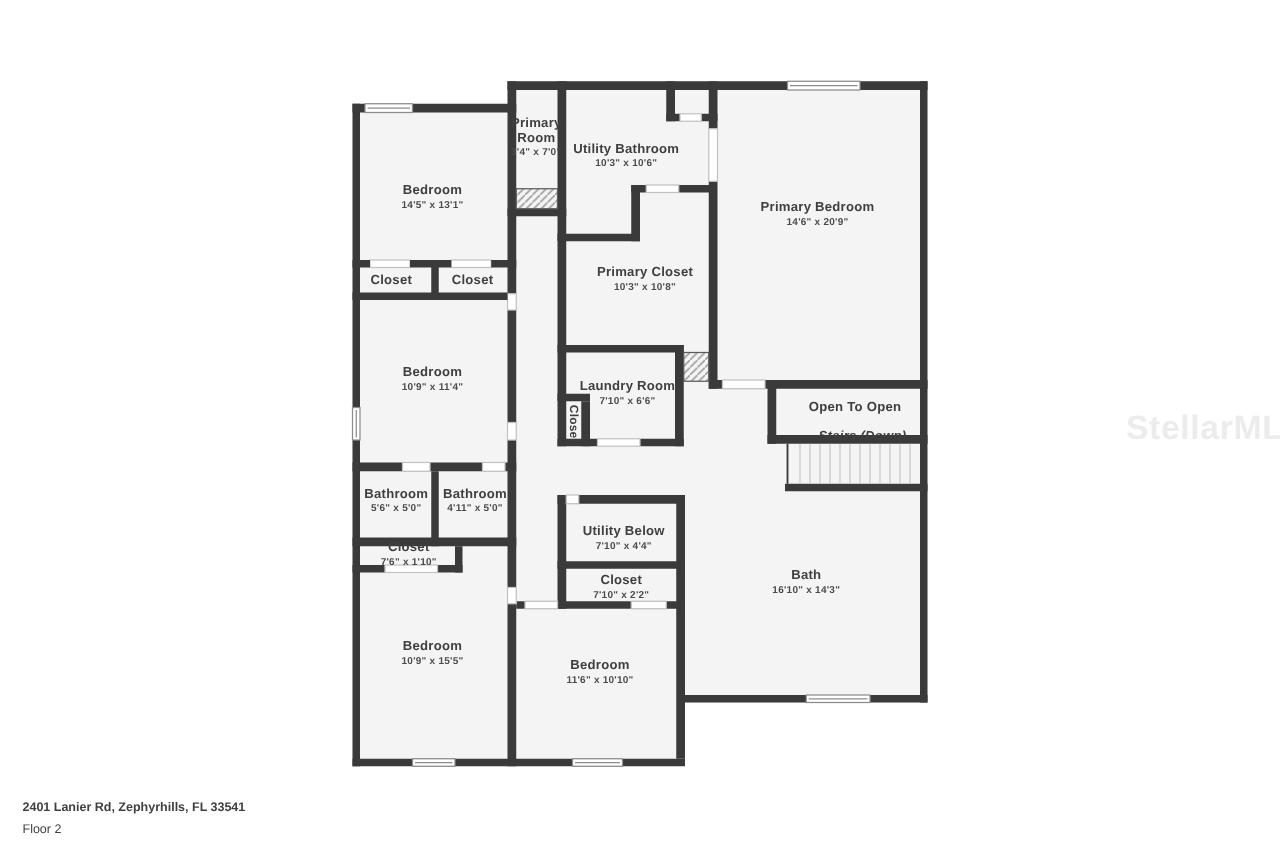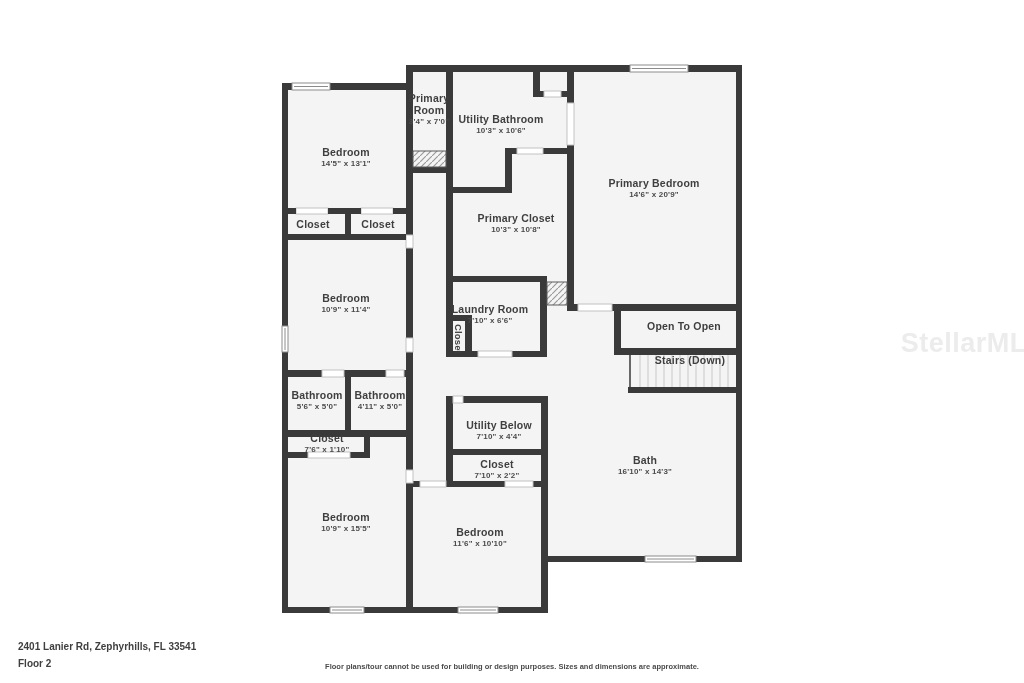--- a/index.html
+++ b/index.html
@@ -15,21 +15,21 @@
   .lbl{
     position:absolute;transform:translate(-50%,-50%);
     text-align:center;color:#3f3f3f;font-weight:700;white-space:nowrap;line-height:1.12;
   }
   .lbl .nm{display:block;font-size:10.5px;letter-spacing:.2px;}
   .lbl .dm{display:block;font-size:8px;margin-top:1px;color:#4b4b4b;letter-spacing:.2px;}
   .lbl.wrap{white-space:normal;width:54px;}
   .lbl.vert{transform:translate(-50%,-50%) rotate(90deg);}
   .lbl.vert .nm{font-size:9.5px;}
   .footer-address{position:absolute;left:18px;top:641px;font-size:10px;font-weight:700;color:#3f3f3f;}
-  .footer-floor{position:absolute;left:18px;top:658px;font-size:10px;font-weight:700;color:#3f3f3f;}
+  .footer-floor{position:absolute;left:18px;top:658px;font-size:10px;font-weight:400;color:#3f3f3f;}
   .footer-disclaimer{position:absolute;left:0;right:0;top:662px;text-align:center;font-size:7.5px;font-weight:700;color:#4a4a4a;}
   .watermark{
     position:absolute;left:973px;top:343px;transform:translate(-50%,-50%);
     font-size:27px;font-weight:600;color:#ececec;letter-spacing:.5px;
   }
 </style>
 </head>
 <body>
 
 <div class="canvas">
@@ -167,49 +167,49 @@
     <span class="dm">14'5" x 13'1"</span>
   </div>
   <div class="lbl wrap" style="left:429px;top:110px;">
     <span class="nm">Primary Room</span>
     <span class="dm">3'4" x 7'0"</span>
   </div>
   <div class="lbl" style="left:501px;top:125px;">
     <span class="nm">Utility Bathroom</span>
     <span class="dm">10'3" x 10'6"</span>
   </div>
-  <div class="lbl" style="left:654px;top:189px;">
+  <div class="lbl" style="left:654px;top:172px;">
     <span class="nm">Primary Bedroom</span>
     <span class="dm">14'6" x 20'9"</span>
   </div>
   <div class="lbl" style="left:313px;top:225px;">
     <span class="nm">Closet</span>
   </div>
   <div class="lbl" style="left:378px;top:225px;">
     <span class="nm">Closet</span>
   </div>
   <div class="lbl" style="left:346px;top:304px;">
     <span class="nm">Bedroom</span>
     <span class="dm">10'9" x 11'4"</span>
   </div>
   <div class="lbl" style="left:516px;top:224px;">
     <span class="nm">Primary Closet</span>
     <span class="dm">10'3" x 10'8"</span>
   </div>
-  <div class="lbl" style="left:490px;top:315px;">
+  <div class="lbl" style="left:502px;top:315px;">
     <span class="nm">Laundry Room</span>
     <span class="dm">7'10" x 6'6"</span>
   </div>
   <div class="lbl vert" style="left:458px;top:339px;">
     <span class="nm">Closet</span>
   </div>
   <div class="lbl" style="left:684px;top:327px;">
     <span class="nm">Open To Open</span>
   </div>
-  <div class="lbl" style="left:690px;top:361px;">
+  <div class="lbl" style="left:690px;top:350px;font-style:italic;">
     <span class="nm">Stairs (Down)</span>
   </div>
   <div class="lbl" style="left:317px;top:401px;">
     <span class="nm">Bathroom</span>
     <span class="dm">5'6" x 5'0"</span>
   </div>
   <div class="lbl" style="left:380px;top:401px;">
     <span class="nm">Bathroom</span>
     <span class="dm">4'11" x 5'0"</span>
   </div>
@@ -235,15 +235,14 @@
   </div>
   <div class="lbl" style="left:645px;top:466px;">
     <span class="nm">Bath</span>
     <span class="dm">16'10" x 14'3"</span>
   </div>
 
   <div class="watermark">StellarMLS</div>
 
   <div class="footer-address">2401 Lanier Rd, Zephyrhills, FL 33541</div>
   <div class="footer-floor">Floor 2</div>
-  <div class="footer-disclaimer">Floor plans/tour cannot be used for building or design purposes. Sizes and dimensions are approximate.</div>
 
 </div>
 
 </body></html>

